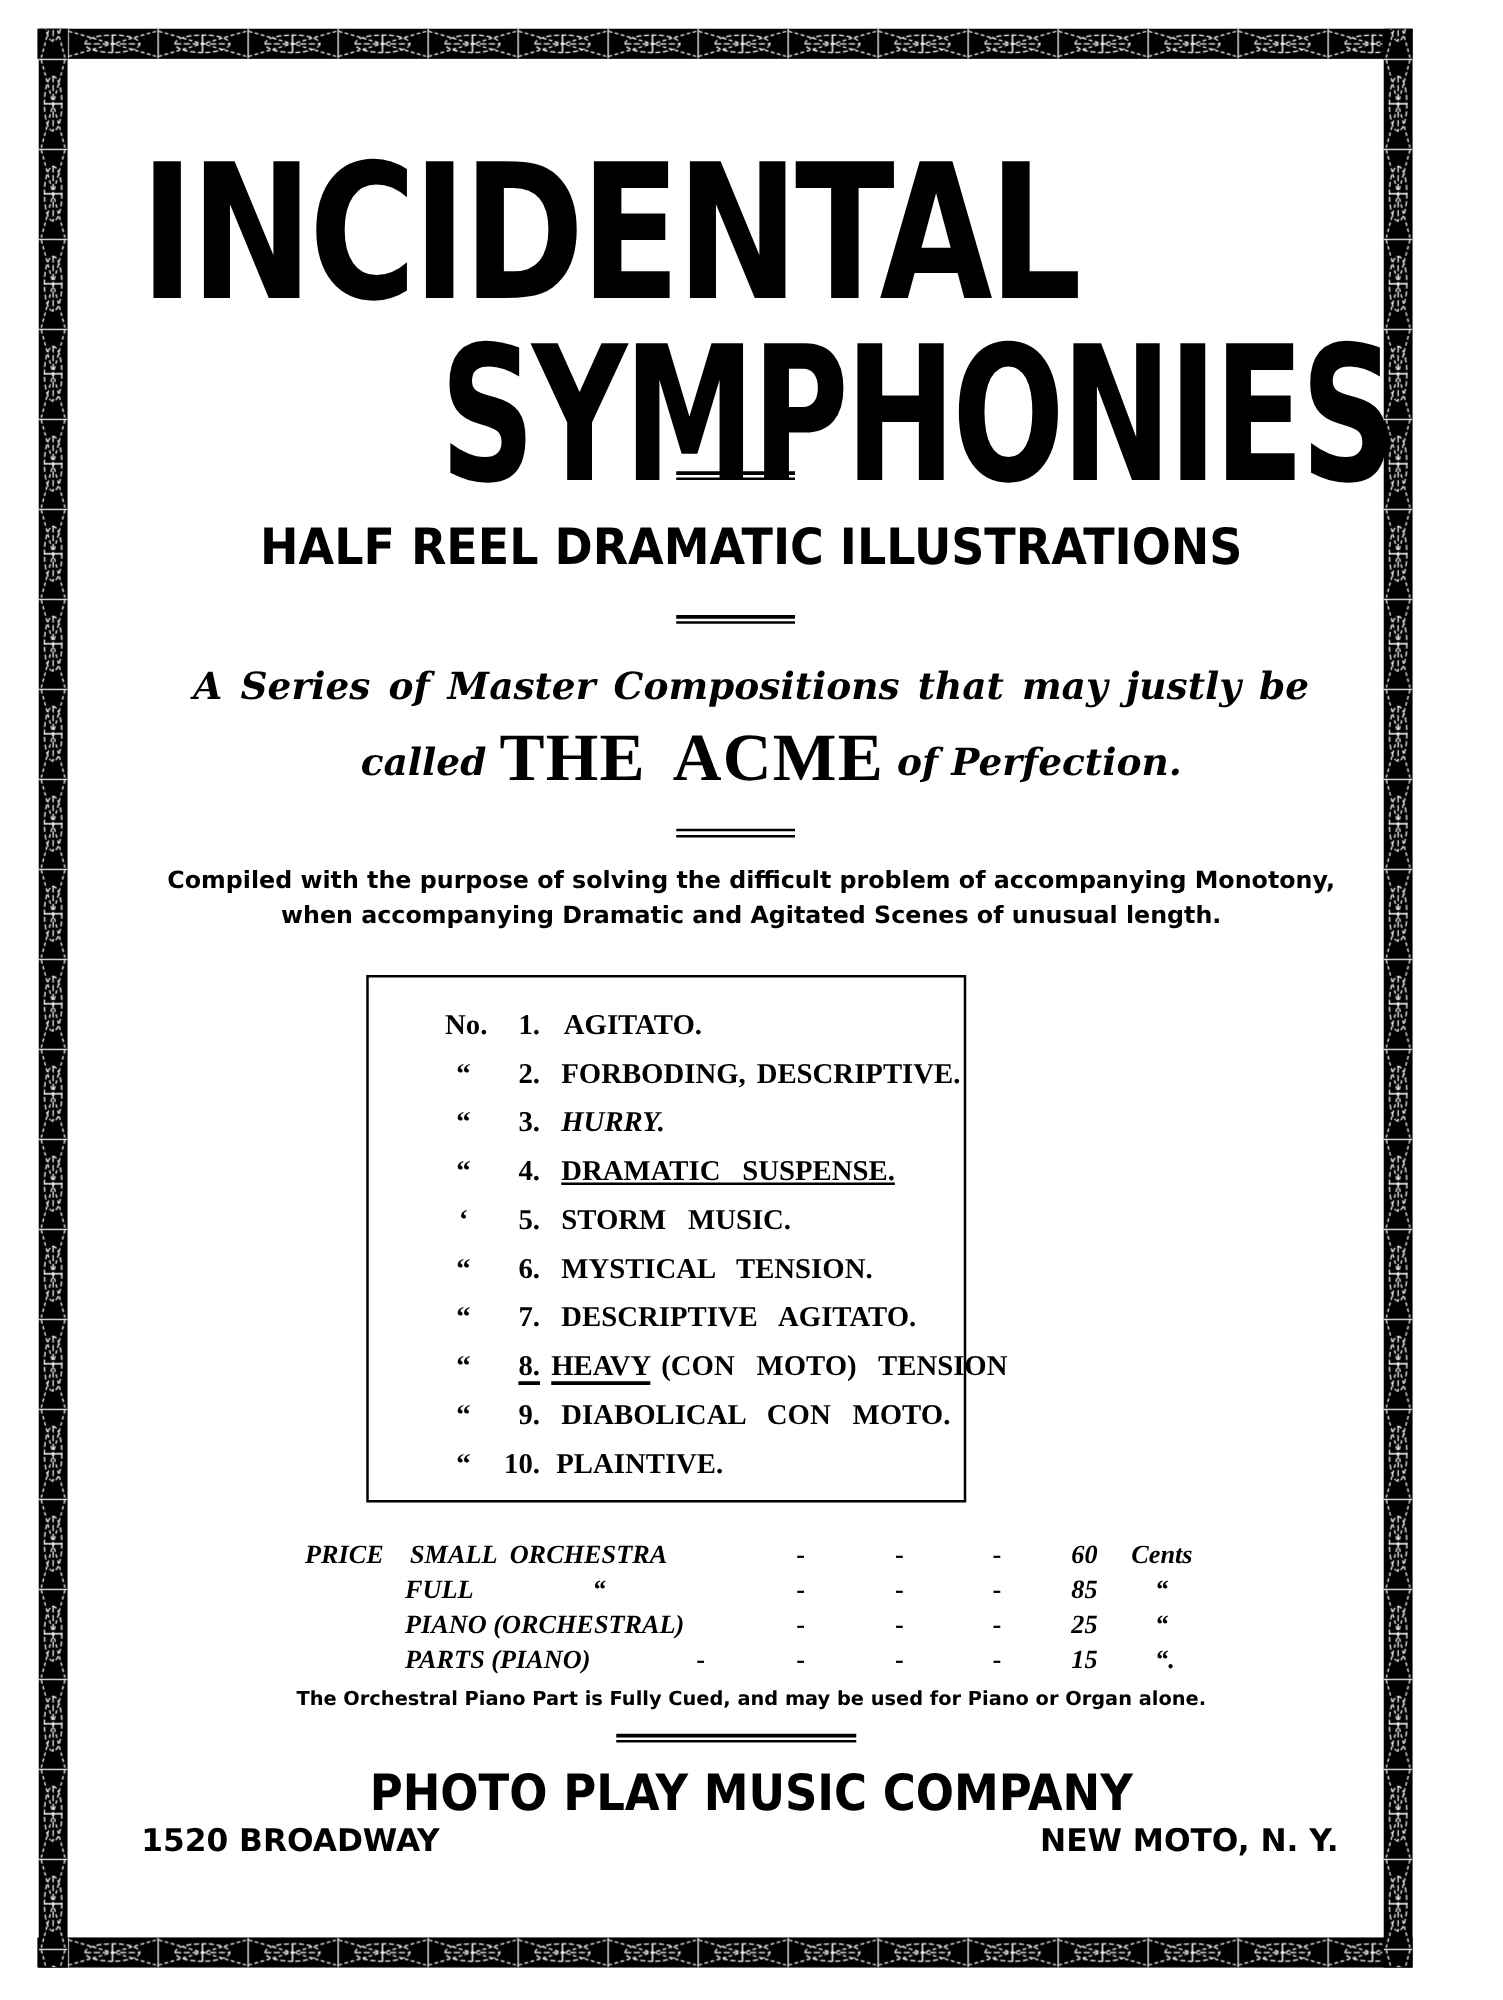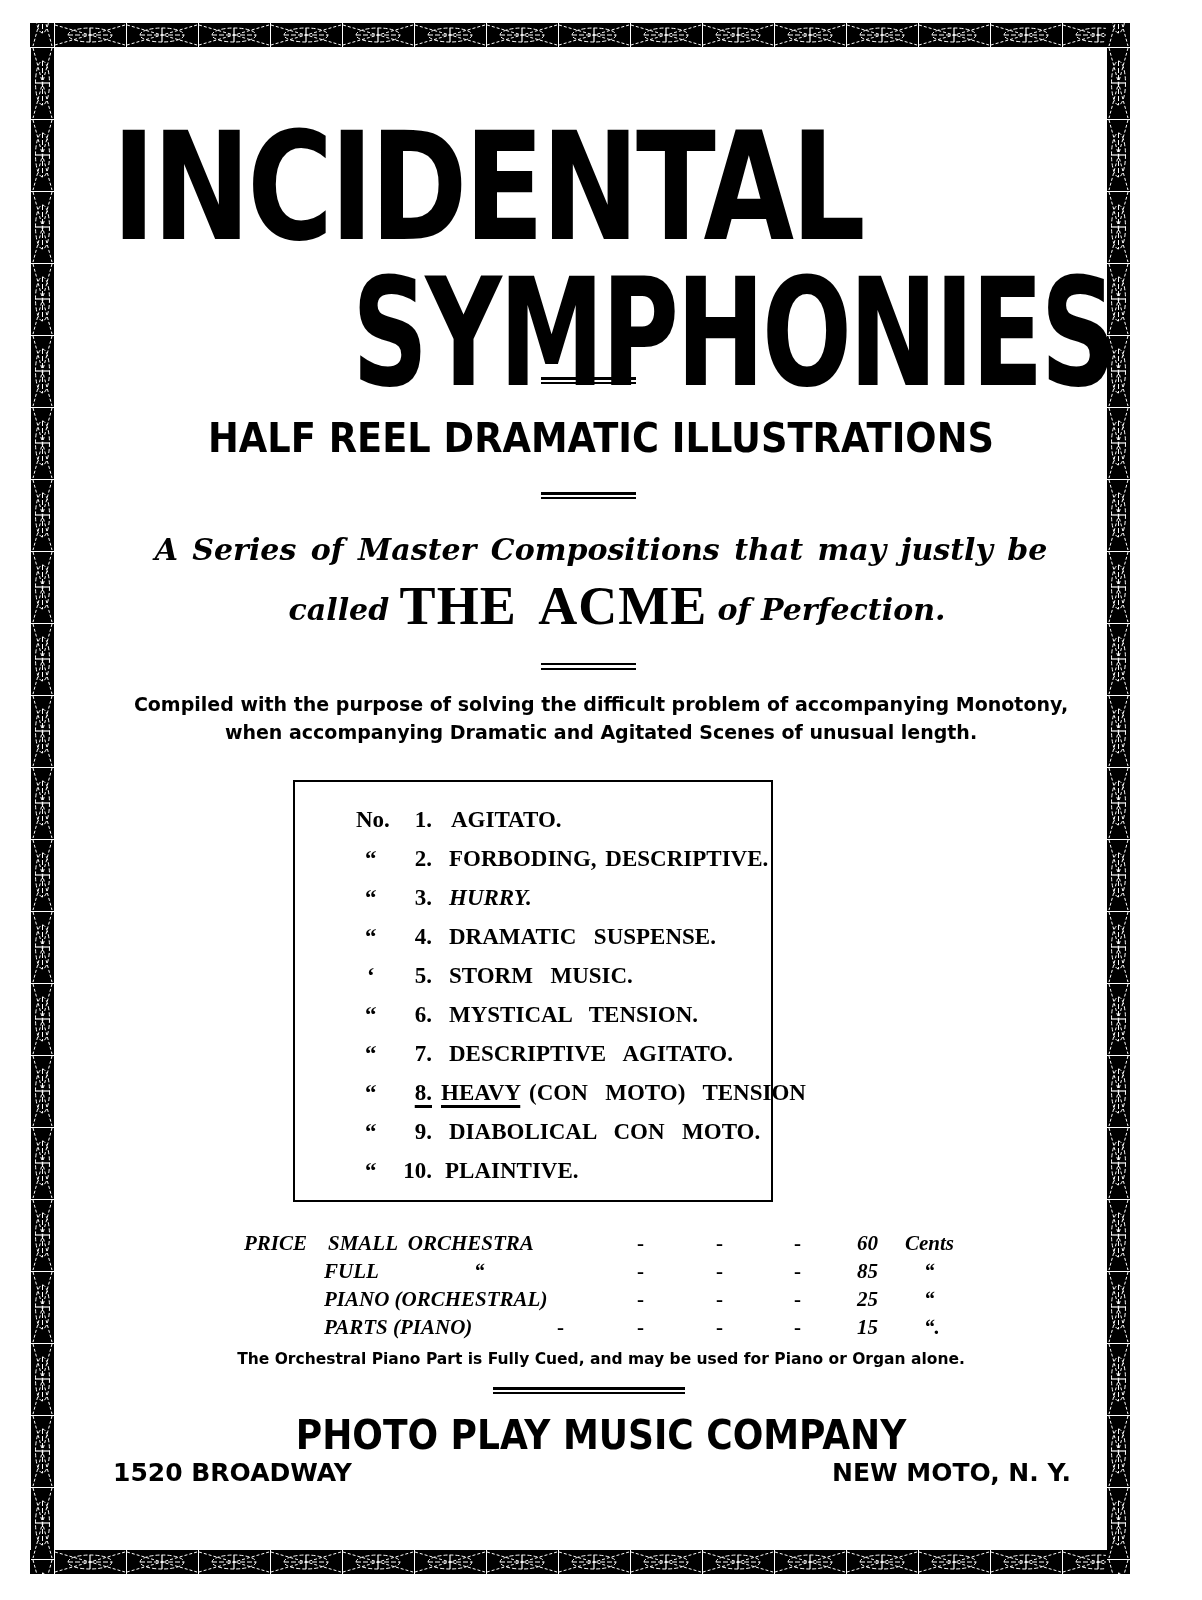--- a/index.html
+++ b/index.html
@@ -183,21 +183,21 @@
     <span class="name" style="left:154px;">FORBODING, DESCRIPTIVE.</span>
   </div>
   <div class="list-row" style="top:98px;">
     <span class="ditto" style="left:70px;">“</span>
     <span class="num" style="left:97px;">3.</span>
     <span class="name" style="left:154px;font-style:italic;">HURRY.</span>
   </div>
   <div class="list-row" style="top:137px;">
     <span class="ditto" style="left:70px;">“</span>
     <span class="num" style="left:97px;">4.</span>
-    <span class="name" style="left:154px; white-space:pre;">DRAMATIC  SUSPENSE.</span>
+    <span class="name" style="left:154px; white-space:pre;text-decoration:underline;">DRAMATIC  SUSPENSE.</span>
   </div>
   <div class="list-row" style="top:176px;">
     <span class="ditto" style="left:72px;">‘</span>
     <span class="num" style="left:97px;">5.</span>
     <span class="name" style="left:154px; white-space:pre;">STORM  MUSIC.</span>
   </div>
   <div class="list-row" style="top:215px;">
     <span class="ditto" style="left:70px;">“</span>
     <span class="num" style="left:97px;">6.</span>
     <span class="name" style="left:154px; white-space:pre;">MYSTICAL  TENSION.</span>

